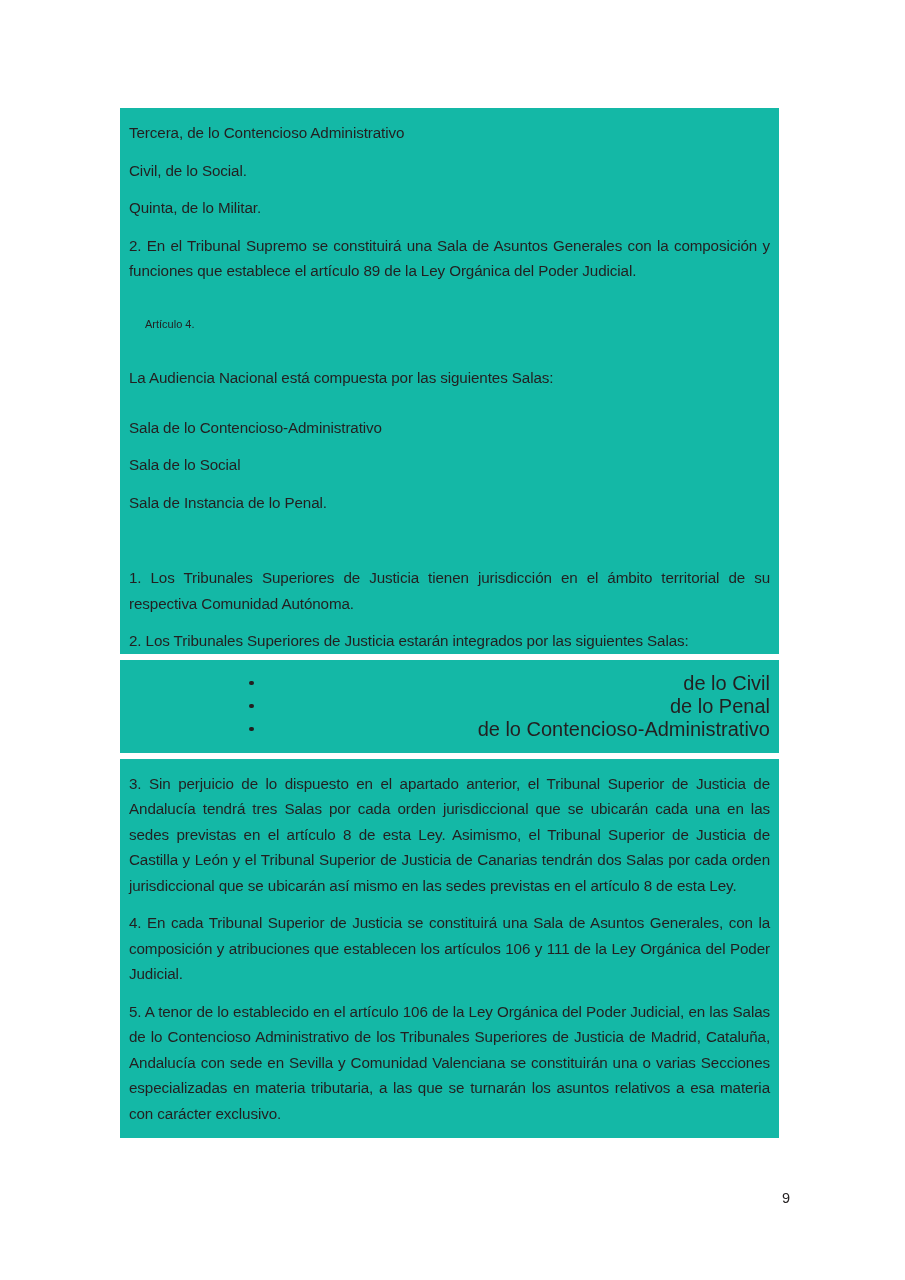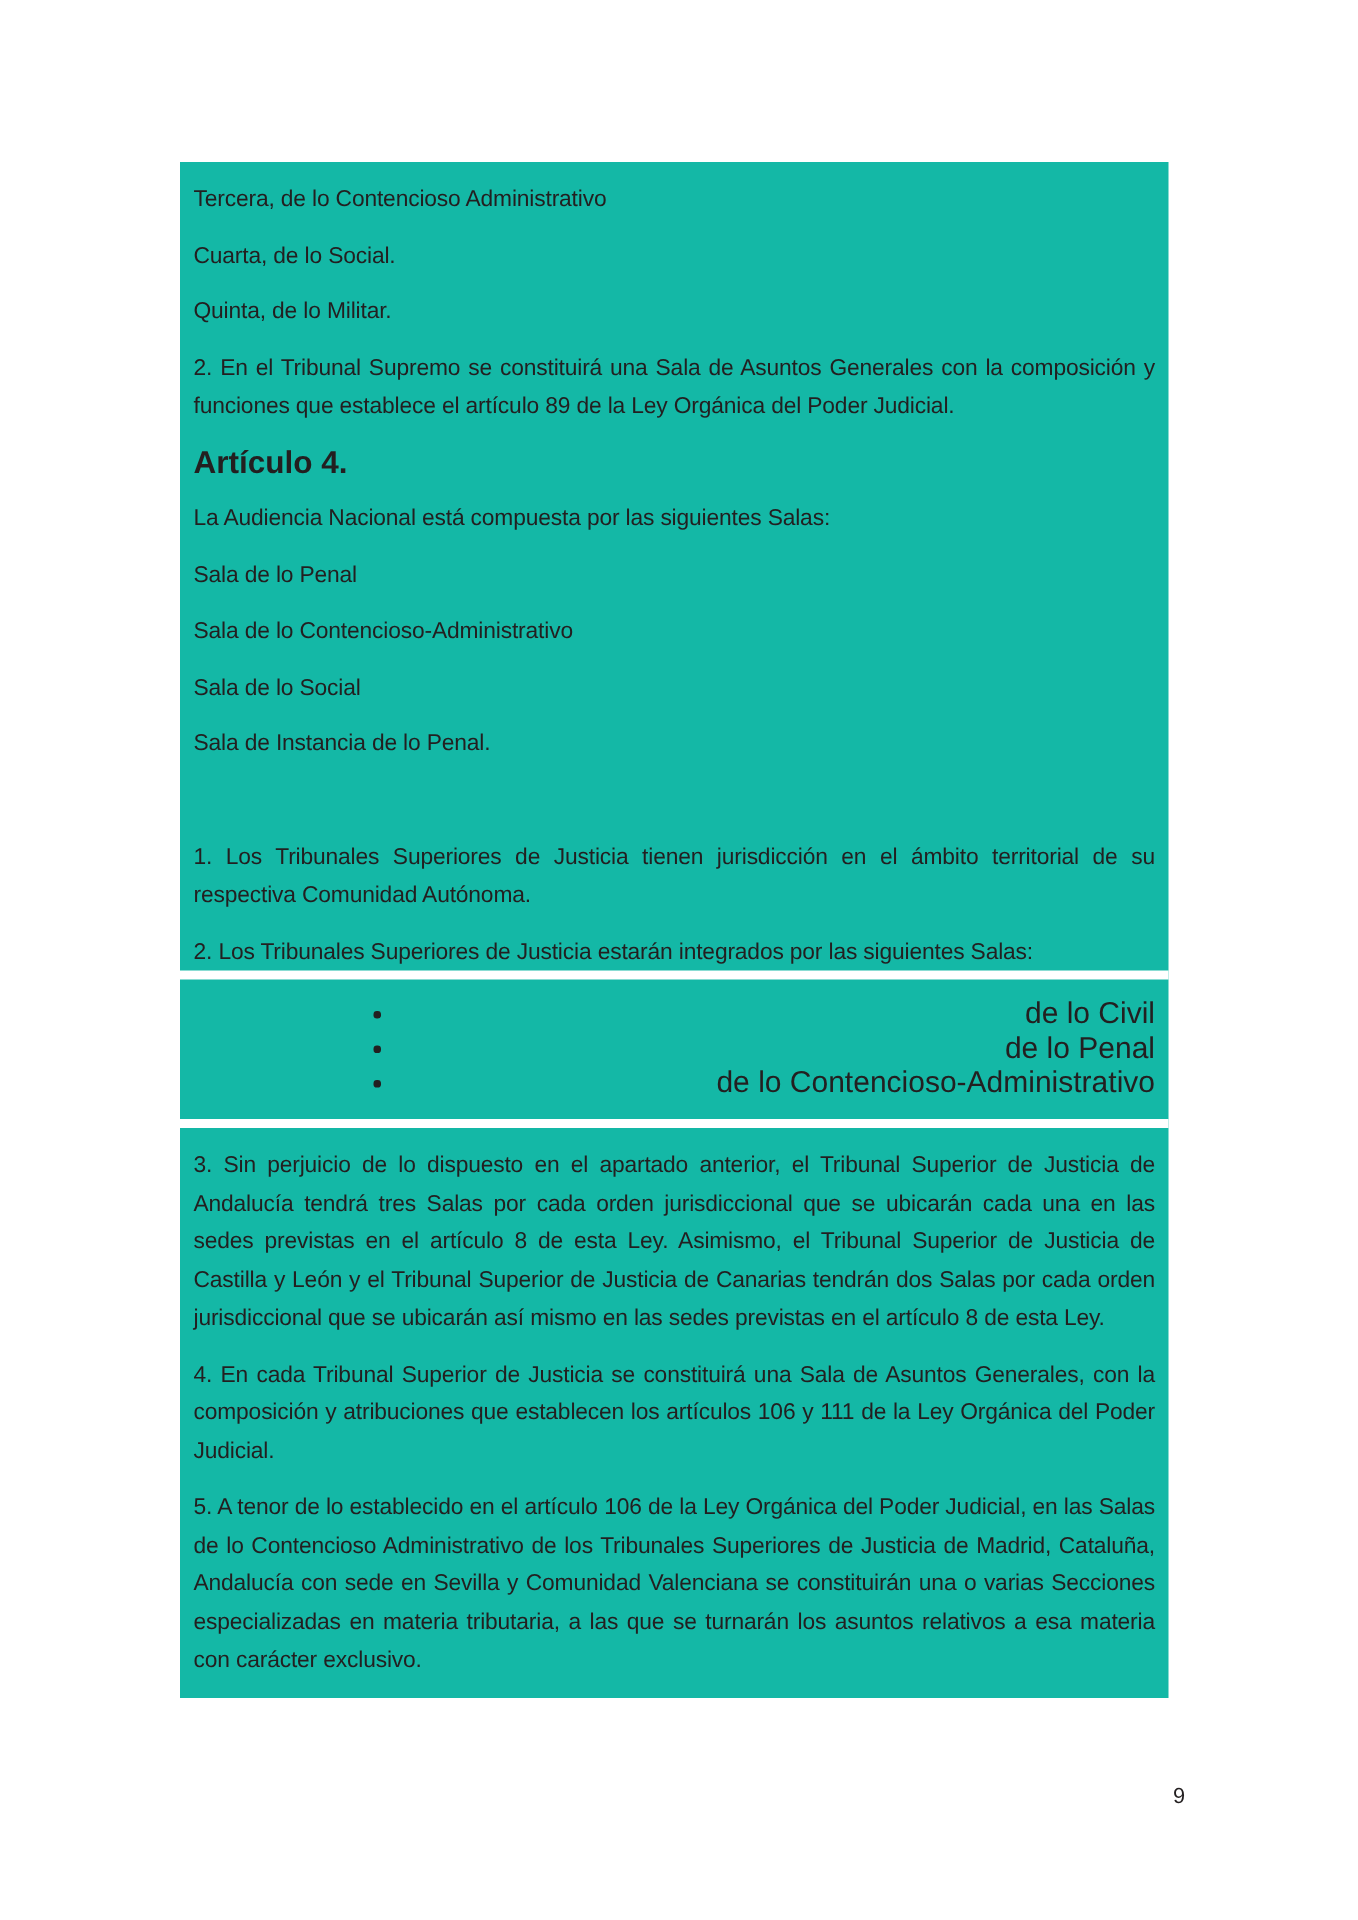--- a/index.html
+++ b/index.html
@@ -52,25 +52,25 @@
   }
 
   p.plain {
     text-align: left;
   }
 
   .spacer-12 { height: 12px; }
   .spacer-26 { height: 26px; }
 
   .heading {
-    margin: 0;
-    padding: 0;
-    font-size: 21px;
+    margin: 16px;
+    padding: 0;
+    font-size: 11px;
     line-height: 25.5px;
-    font-weight: bold;
+    font-weight: normal;
     color: #231f20;
     text-align: left;
   }
 
   
   .band-gap {
     height: 6px;
     background: #ffffff;
     margin-left: -9px;
     margin-right: -9px;
@@ -118,41 +118,40 @@
 
   <div class="content-block">
     <div class="text-col">
 
       <div class="spacer-12"></div>
 
       <p class="para plain">Tercera, de lo Contencioso Administrativo</p>
 
       <div class="spacer-12"></div>
 
-      <p class="para plain">Cuarta, de lo Social.</p>
+      <p class="para plain">Civil, de lo Social.</p>
 
       <div class="spacer-12"></div>
 
       <p class="para plain">Quinta, de lo Militar.</p>
 
       <div class="spacer-12"></div>
 
       <p class="para">2. En el Tribunal Supremo se constituirá una Sala de Asuntos Generales con la composición y funciones que establece el artículo 89 de la Ley Orgánica del Poder Judicial.</p>
 
       <div class="spacer-12"></div>
 
       <p class="heading">Artículo 4.</p>
 
       <div class="spacer-12"></div>
 
       <p class="para plain">La Audiencia Nacional está compuesta por las siguientes Salas:</p>
 
       <div class="spacer-12"></div>
 
-      <p class="para plain">Sala de lo Penal</p>
 
       <div class="spacer-12"></div>
 
       <p class="para plain">Sala de lo Contencioso-Administrativo</p>
 
       <div class="spacer-12"></div>
 
       <p class="para plain">Sala de lo Social</p>
 
       <div class="spacer-12"></div>

